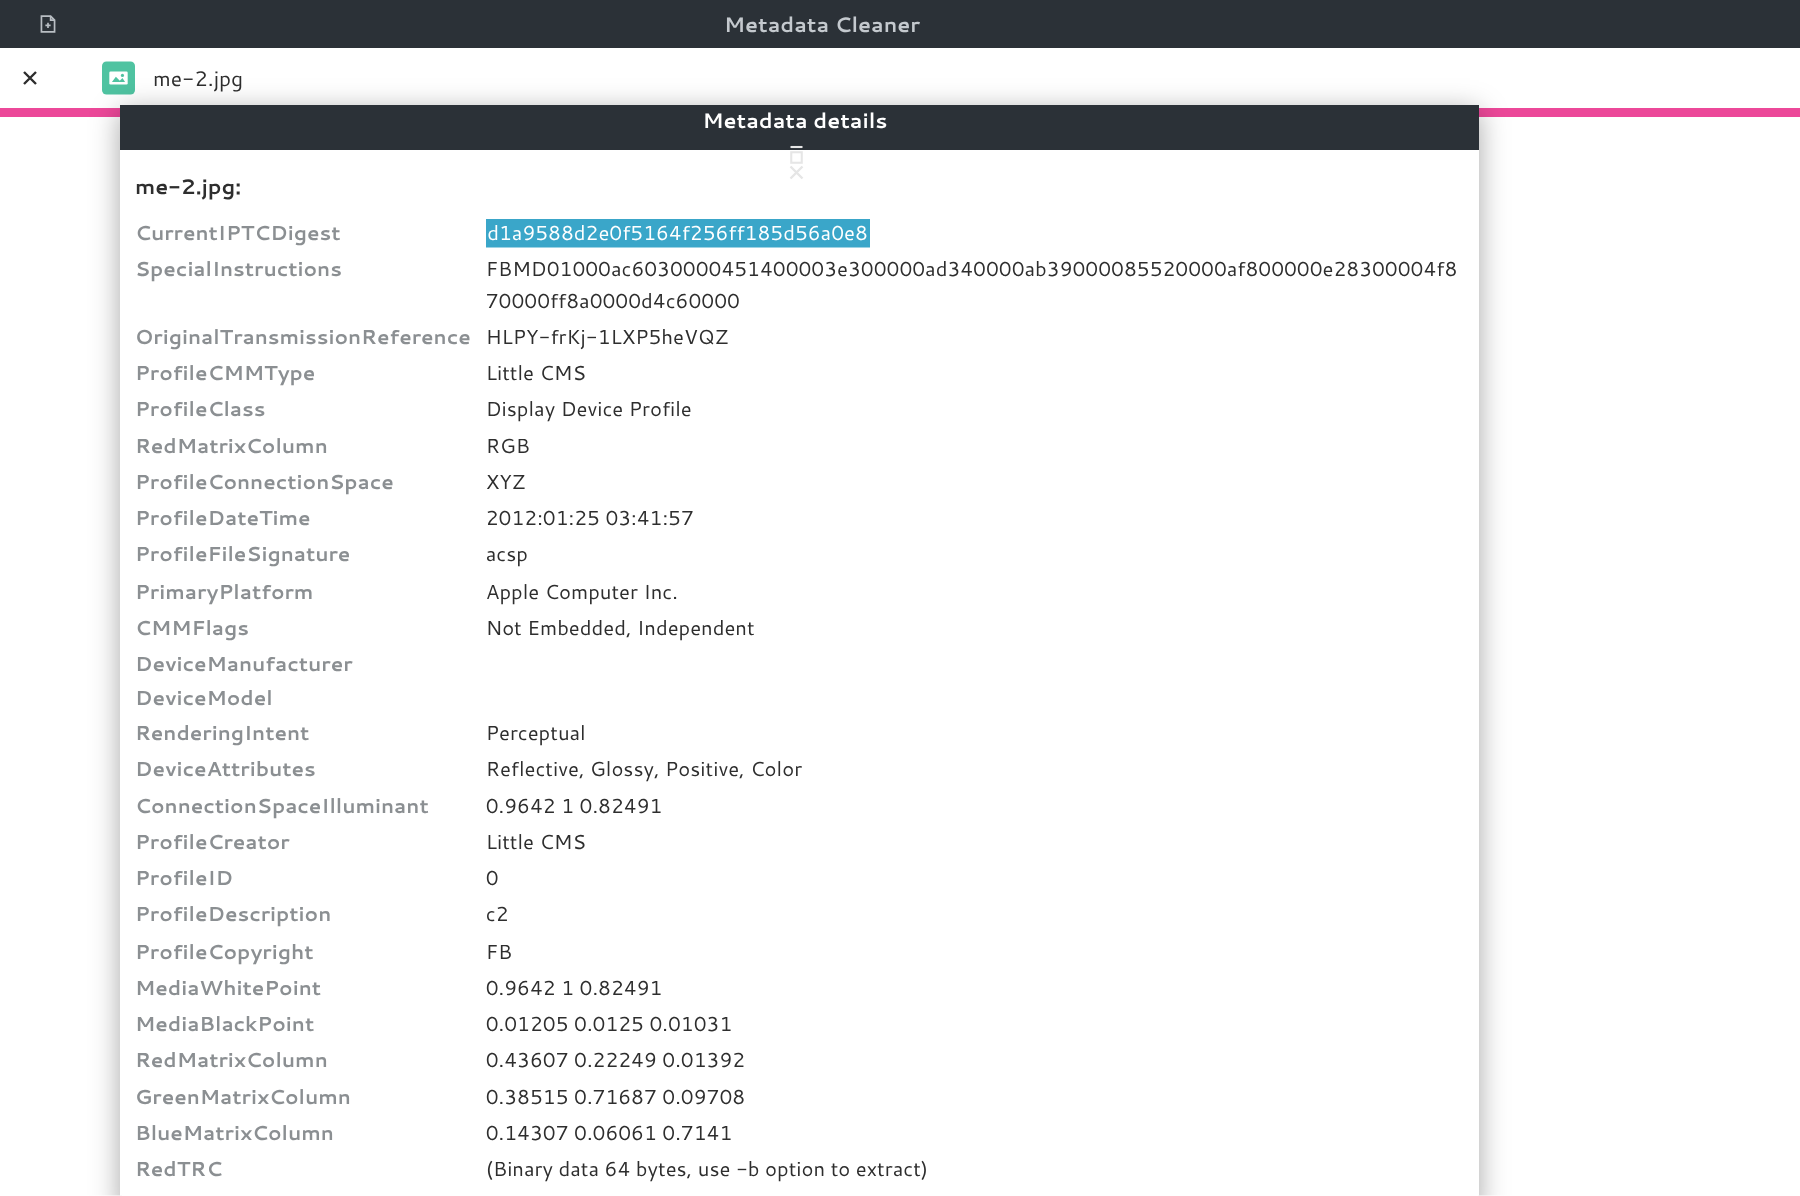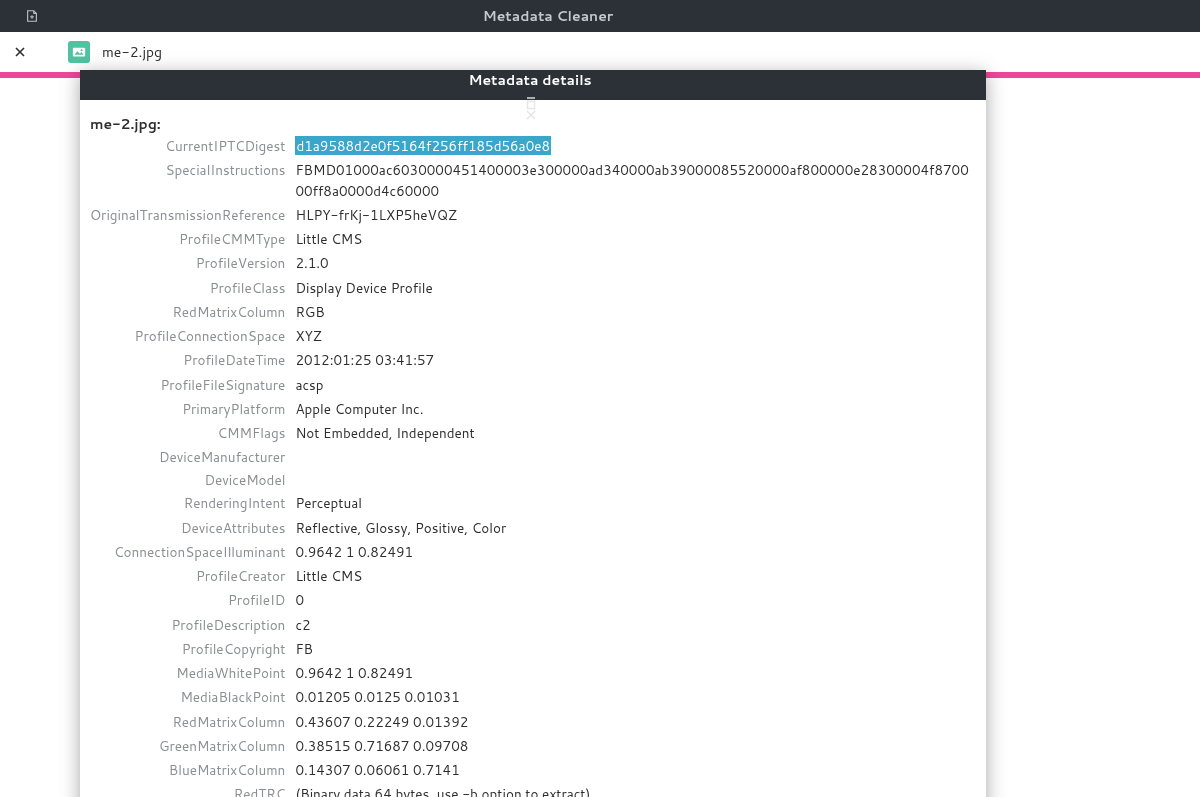--- a/index.html
+++ b/index.html
@@ -108,38 +108,40 @@
       cursor: pointer;
       margin-left: 2px;
     }
     .dialog-content {
       padding: 14px 10px 16px 10px;
       background: #ffffff;
     }
     .dialog-filename {
       font-weight: 700;
       color: #2e2e2e;
+      margin-bottom: 10px;
       font-size: 14px;
     }
     .meta-table {
       display: table;
       width: 100%;
     }
     .meta-row {
       display: table-row;
     }
     .meta-key {
       display: table-cell;
-      text-align: right;
+      text-align: left;
       color: #8b8f92;
       font-size: 13.5px;
       padding: 2px 6px 2px 0;
       white-space: nowrap;
       vertical-align: top;
       width: 184px;
+      font-weight: bold;
     }
     .meta-val {
       display: table-cell;
       color: #2e2e2e;
       font-size: 13.5px;
       padding: 2px 0 2px 4px;
       word-break: break-all;
       vertical-align: top;
       line-height: 1.5;
       margin-top: 48px;
@@ -212,24 +214,20 @@
         </div>
         <div class="meta-row">
           <div class="meta-key">OriginalTransmissionReference</div>
           <div class="meta-val">HLPY-frKj-1LXP5heVQZ</div>
         </div>
         <div class="meta-row">
           <div class="meta-key">ProfileCMMType</div>
           <div class="meta-val">Little CMS</div>
         </div>
         <div class="meta-row">
-          <div class="meta-key">ProfileVersion</div>
-          <div class="meta-val">2.1.0</div>
-        </div>
-        <div class="meta-row">
           <div class="meta-key">ProfileClass</div>
           <div class="meta-val">Display Device Profile</div>
         </div>
         <div class="meta-row">
           <div class="meta-key">RedMatrixColumn</div>
           <div class="meta-val">RGB</div>
         </div>
         <div class="meta-row">
           <div class="meta-key">ProfileConnectionSpace</div>
           <div class="meta-val">XYZ</div>

